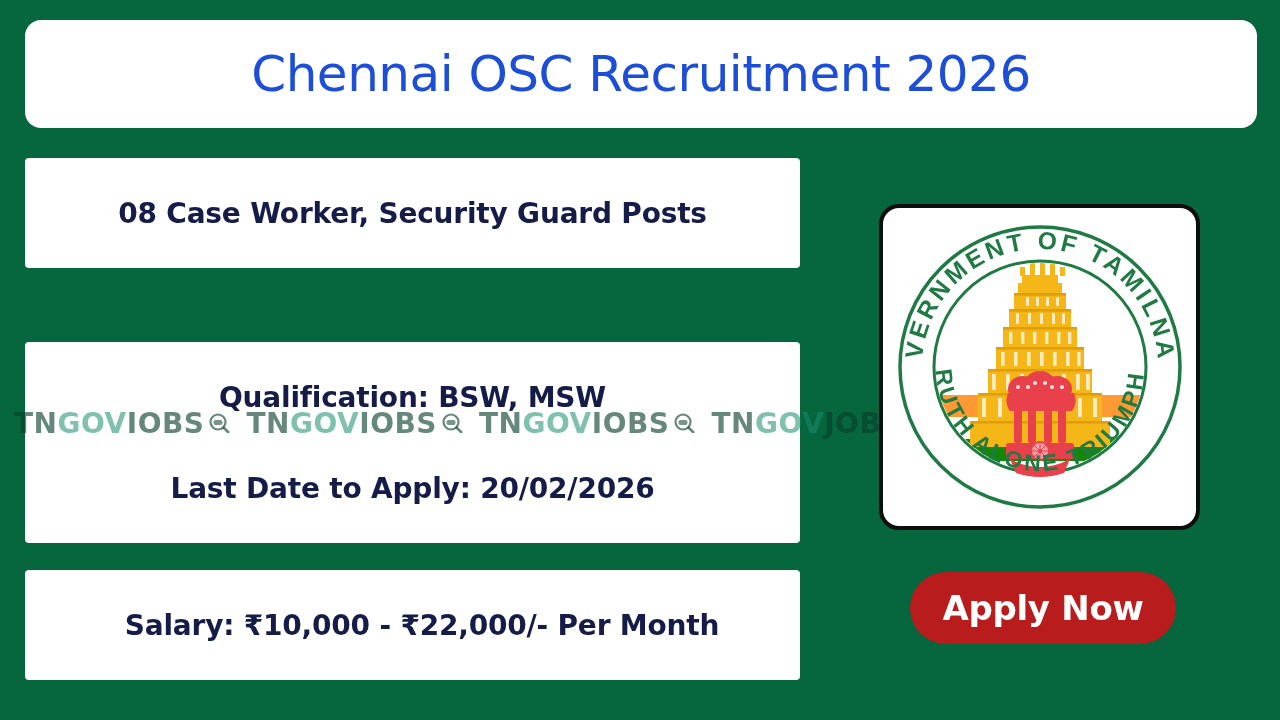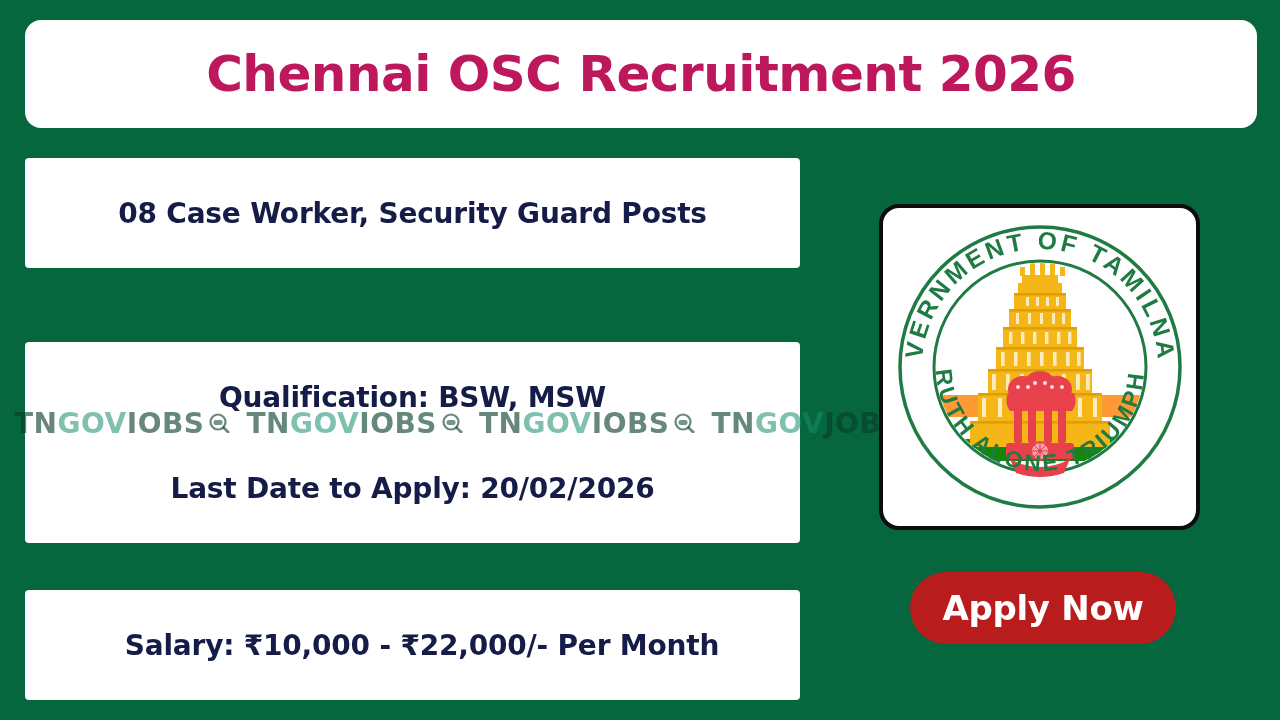--- a/index.html
+++ b/index.html
@@ -68,23 +68,23 @@
     height: 108px;
     background: #ffffff;
     border-radius: 16px;
     display: flex;
     align-items: center;
     justify-content: center;
     z-index: 6;
     box-sizing: border-box;
   }
   .title-text {
-    color: #be185d;
+    color: #1d4ed8;
     font-size: 50px;
-    font-weight: 700;
+    font-weight: 400;
     font-family: "DejaVu Sans", sans-serif;
     letter-spacing: -0.5px;
     white-space: nowrap;
     text-align: center;
   }
 
   
   .info-card {
     position: absolute;
     left: 25px;
@@ -94,21 +94,21 @@
     border-radius: 4px;
     display: flex;
     align-items: center;
     justify-content: center;
     box-sizing: border-box;
     z-index: 6;
   }
   .info-card.c0 { top: 158px; }
   .info-card.c1 { top: 295px; z-index: 3; margin-top: 47px; }
   .info-card.c2 { top: 433px; }
-  .info-card.c3 { top: 590px; padding-left: 19px; }
+  .info-card.c3 { top: 570px; padding-left: 19px; }
 
   .info-text {
     color: #151C47;
     font-size: 28px;
     font-weight: 700;
     font-family: "DejaVu Sans", sans-serif;
     letter-spacing: -0.2px;
     white-space: nowrap;
     text-align: center;
     padding: 0 14px;

